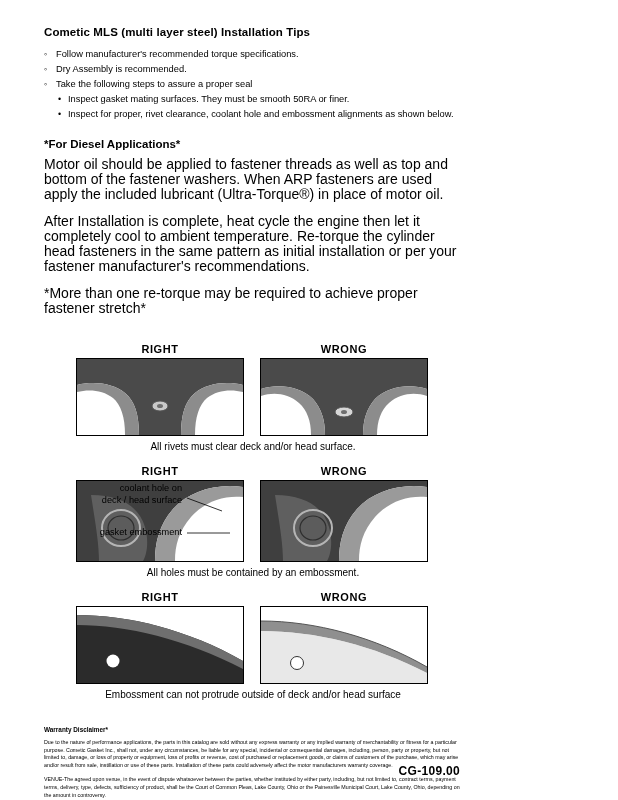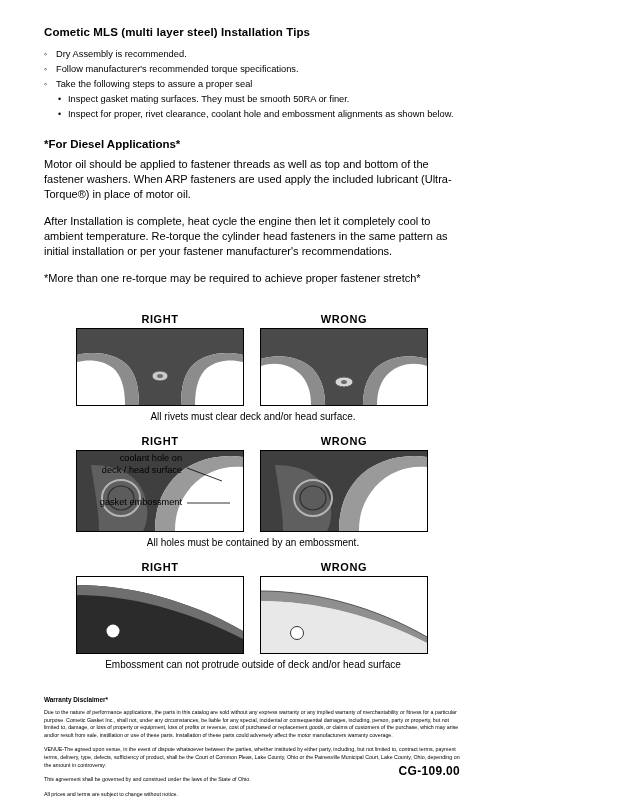--- a/index.html
+++ b/index.html
@@ -63,21 +63,21 @@
     left: 0;
     top: 0;
     font-size: 9px;
   }
   h2.subtitle {
     font-size: 11.5px;
     font-weight: bold;
     margin: 16px 0 7px 0;
   }
   p.body {
-    font-size: 11px;
+    font-size: 14px;
     line-height: 15px;
     margin: 0 0 12px 0;
   }
   p.body.tight {
     margin-bottom: 7px;
   }
   
   .figures {
     margin-top: 27px;
     position: relative;
@@ -162,22 +162,22 @@
   }
 </style>
 </head>
 <body>
 
 <div class="page">
 
   <h1 class="title">Cometic MLS (multi layer steel) Installation Tips</h1>
 
   <ul class="bullets">
+    <li>Follow manufacturer's recommended torque specifications.</li>
     <li>Dry Assembly is recommended.</li>
-    <li>Follow manufacturer's recommended torque specifications.</li>
     <li>Take the following steps to assure a proper seal</li>
   </ul>
   <ul class="subbullets">
     <li>Inspect gasket mating surfaces.  They must be smooth 50RA or finer.</li>
     <li>Inspect for proper, rivet clearance, coolant hole and embossment alignments as shown below.</li>
   </ul>
 
   <h2 class="subtitle">*For Diesel Applications*</h2>
   <p class="body">Motor oil should be applied to fastener threads as well as top and bottom of the fastener washers. When ARP fasteners are used apply the included lubricant (Ultra-Torque®) in place of motor oil.</p>
   <p class="body">After Installation is complete, heat cycle the engine then let it completely cool to ambient temperature. Re-torque the cylinder head fasteners in the same pattern as initial installation or per your fastener manufacturer's recommendations.</p>

